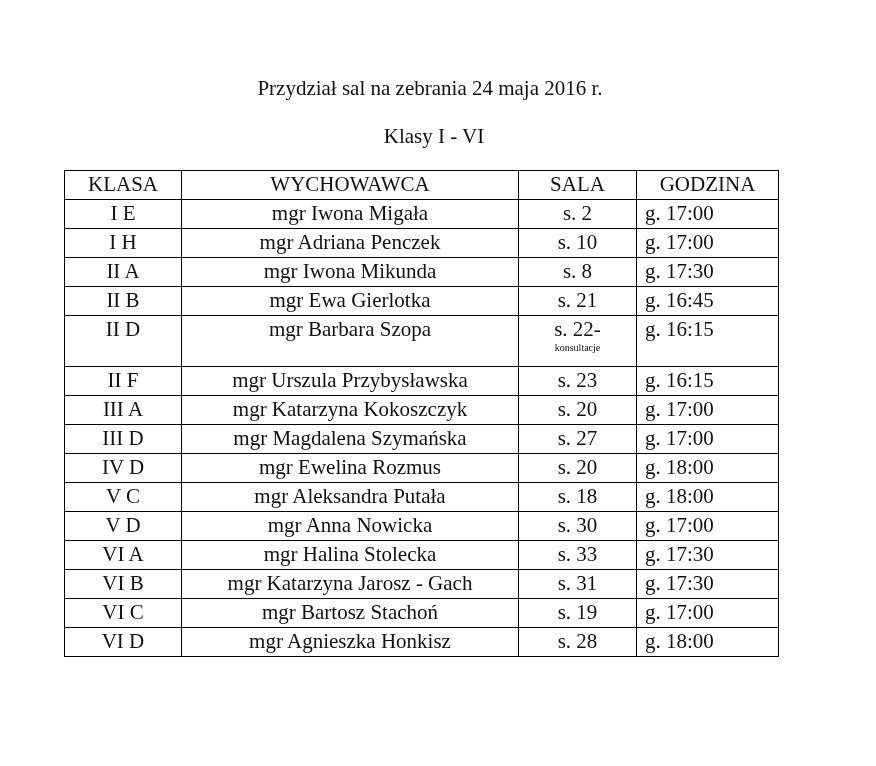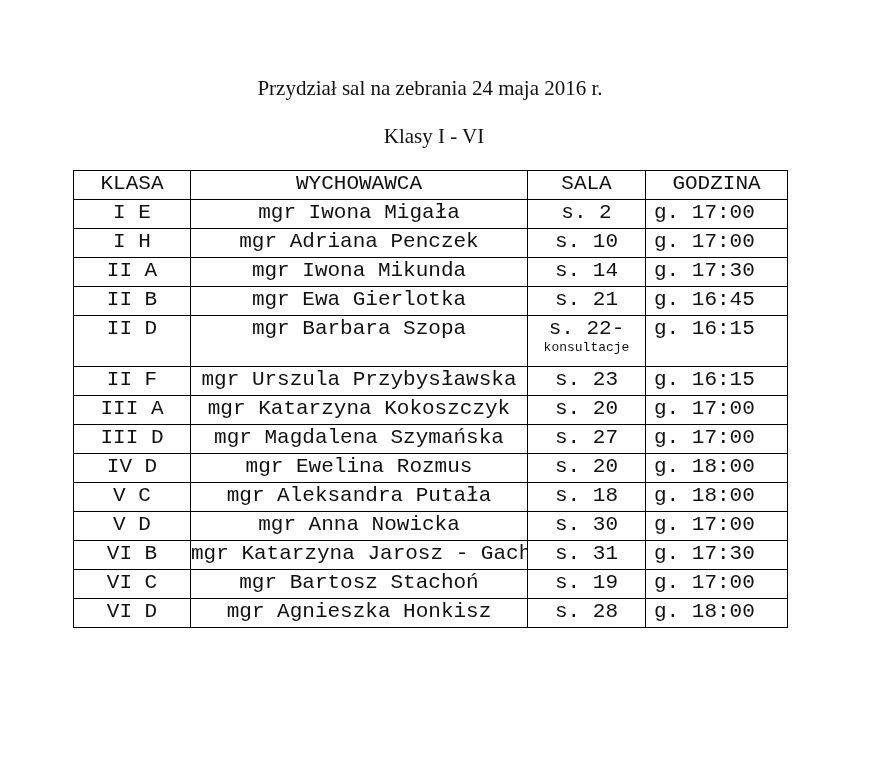--- a/index.html
+++ b/index.html
@@ -21,26 +21,25 @@
       width: 876px;
       text-align: center;
       font-size: 21px;
       line-height: 24px;
     }
     .title.main { top: 76px; left: -8px; }
     .title.sub  { top: 124px; left: -4px; }
 
     table.schedule {
       position: absolute;
-      left: 73px;
+      left: 64px;
       top: 170px;
       border-collapse: collapse;
       table-layout: fixed;
       width: 714px;
-      font-family: Liberation Mono, monospace;
     }
     table.schedule td, table.schedule th {
       border: 1px solid #000000;
       padding: 0;
       font-weight: normal;
       font-size: 21px;
       line-height: 26px;
       height: 28px;
       vertical-align: top;
       white-space: nowrap;
@@ -50,21 +49,21 @@
     col.c-wych   { width: 337px; }
     col.c-sala   { width: 118px; }
     col.c-godz   { width: 142px; }
 
     .c { text-align: center; }
     .l { text-align: left; padding-left: 8px !important; }
 
     tr.tall td { height: 50px; }
     .note {
       display: block;
-      font-size: 13px;
+      font-size: 10px;
       line-height: 16px;
       margin-top: -2px;
     }
     .small { font-size: 18px; margin-top: 6px; }
   </style>
 </head>
 <body>
 
 <div class="title main">Przydział sal na zebrania 24 maja 2016 r.</div>
 <div class="title sub">Klasy I - VI</div>
@@ -93,21 +92,21 @@
       </tr>
       <tr>
         <td class="c">I H</td>
         <td class="c">mgr Adriana Penczek</td>
         <td class="c">s. 10</td>
         <td class="l">g. 17:00</td>
       </tr>
       <tr>
         <td class="c">II A</td>
         <td class="c">mgr Iwona Mikunda</td>
-        <td class="c">s. 14</td>
+        <td class="c">s. 8</td>
         <td class="l">g. 17:30</td>
       </tr>
       <tr>
         <td class="c">II B</td>
         <td class="c">mgr Ewa Gierlotka</td>
         <td class="c">s. 21</td>
         <td class="l">g. 16:45</td>
       </tr>
       <tr class="tall">
         <td class="c">II D</td>
@@ -145,20 +144,26 @@
         <td class="c">s. 18</td>
         <td class="l">g. 18:00</td>
       </tr>
       <tr>
         <td class="c">V D</td>
         <td class="c">mgr Anna Nowicka</td>
         <td class="c">s. 30</td>
         <td class="l">g. 17:00</td>
       </tr>
       <tr>
+        <td class="c">VI A</td>
+        <td class="c">mgr Halina Stolecka</td>
+        <td class="c">s. 33</td>
+        <td class="l">g. 17:30</td>
+      </tr>
+      <tr>
         <td class="c">VI B</td>
         <td class="c">mgr Katarzyna Jarosz - Gach</td>
         <td class="c">s. 31</td>
         <td class="l">g. 17:30</td>
       </tr>
       <tr>
         <td class="c">VI C</td>
         <td class="c">mgr Bartosz Stachoń</td>
         <td class="c">s. 19</td>
         <td class="l">g. 17:00</td>

